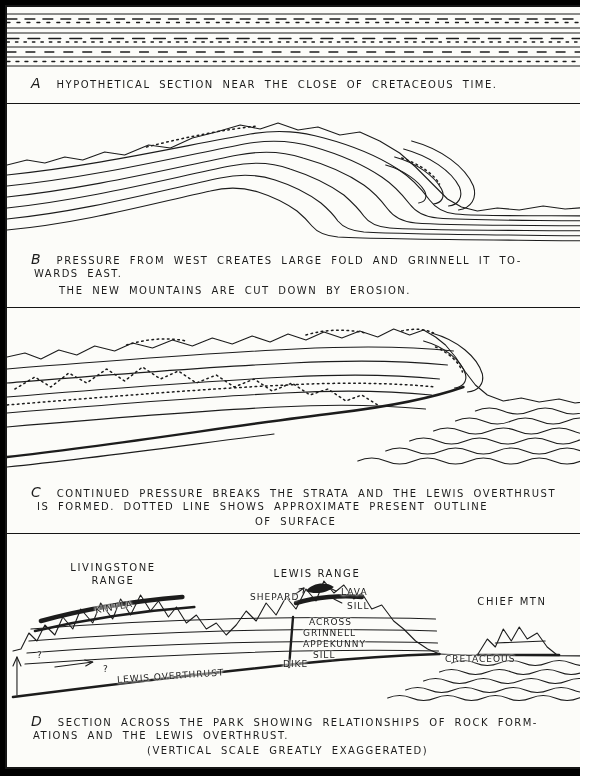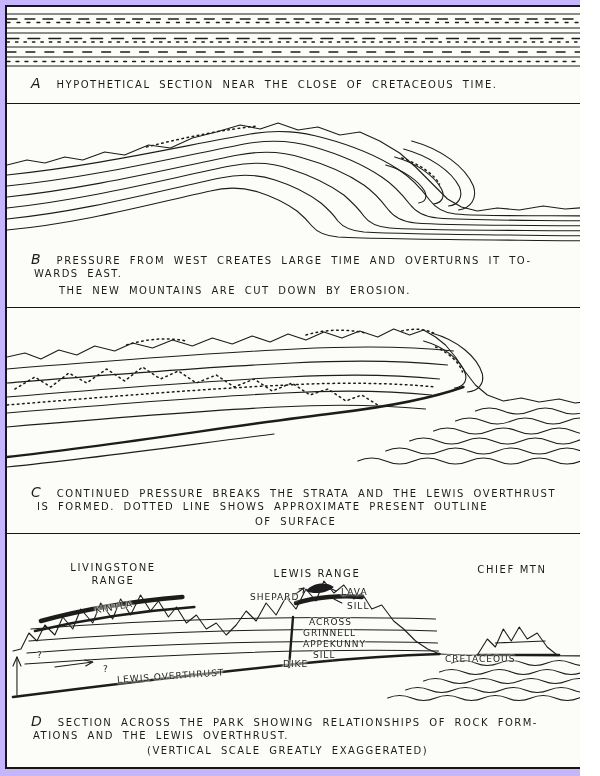--- a/index.html
+++ b/index.html
@@ -1,16 +1,16 @@
 <!DOCTYPE html>
 <html><head>
 <meta charset="utf-8">
 <style>
   html,body{margin:0;padding:0;background:#ffffff;}
-  .page{position:relative;width:580px;height:776px;background:#c4b5fd;overflow:hidden;
+  .page{position:relative;width:580px;height:776px;background:#000000;overflow:hidden;
         font-family:"DejaVu Sans",sans-serif;color:#1c1c1c;}
   .frame{position:absolute;left:5px;top:5px;width:588px;height:764px;border:2px solid #161616;
          box-sizing:border-box;background:#fcfcf9;}
   .art{position:absolute;left:0;width:100%;display:block;}
   .art path{fill:none;stroke:#1c1c1c;stroke-width:1.1;stroke-linecap:round;stroke-linejoin:round;}
   .art path.heavy{stroke-width:2.5;}
   .art path.thick{stroke-width:4.5;}
   .art path.mid{stroke-width:2.4;}
   .art path.dash{stroke-width:1.3;}
   .art path.dot{stroke-width:1.5;stroke-dasharray:1.6 3.6;}
@@ -71,21 +71,21 @@
       <path d="M389,44 C411,50 429,63 436,76 C440,84 436,90 428,91"></path>
       <path d="M380,52 C398,57 413,68 419,78 C422,84 420,89 413,90"></path>
       <path class="dot" d="M396,45 C414,51 428,61 434,71"></path>
     </g>
     <g>
       <path class="dot" d="M140,34 C180,24 220,16 252,13"></path>
     </g>
   </svg>
 
   <div class="caption" style="top:244px;left:24px">
-    <span class="letter">B</span><span>PRESSURE FROM WEST CREATES LARGE TIME AND OVERTURNS IT TO-</span>
+    <span class="letter">B</span><span>PRESSURE FROM WEST CREATES LARGE FOLD AND GRINNELL IT TO-</span>
   </div>
   <div class="caption" style="top:261px;left:27px">
     <span>WARDS EAST.</span>
   </div>
   <div class="caption" style="top:278px;left:52px">
     <span>THE NEW MOUNTAINS ARE CUT DOWN BY EROSION.</span>
   </div>
 
   <div class="sep" style="top:300px"></div>
 
@@ -195,21 +195,21 @@
       <path d="M48,132 L86,127"></path>
       <path d="M86,127 l-8,-2 M86,127 l-7,4"></path>
     </g>
   </svg>
 
   <div class="lbl big" style="top:554px;left:50px;width:112px">
     <div>LIVINGSTONE</div>
     <div>RANGE</div>
   </div>
   <div class="lbl big" style="top:560px;left:255px;width:110px">LEWIS RANGE</div>
-  <div class="lbl big" style="top:556px;left:450px;width:110px">CHIEF MTN</div>
+  <div class="lbl big" style="top:588px;left:450px;width:110px">CHIEF MTN</div>
   <div class="lbl rot-kintla" style="top:595px;left:88px">KINTLA</div>
   <div class="lbl" style="top:585px;left:243px">SHEPARD</div>
   <div class="lbl" style="top:580px;left:334px">LAVA</div>
   <div class="lbl" style="top:594px;left:340px">SILL</div>
   <div class="lbl" style="top:610px;left:302px">ACROSS</div>
   <div class="lbl" style="top:621px;left:296px">GRINNELL</div>
   <div class="lbl" style="top:632px;left:296px">APPEKUNNY</div>
   <div class="lbl" style="top:643px;left:306px">SILL</div>
   <div class="lbl" style="top:652px;left:276px">DIKE</div>
   <div class="lbl rot-fault" style="top:664px;left:110px">LEWIS OVERTHRUST</div>

